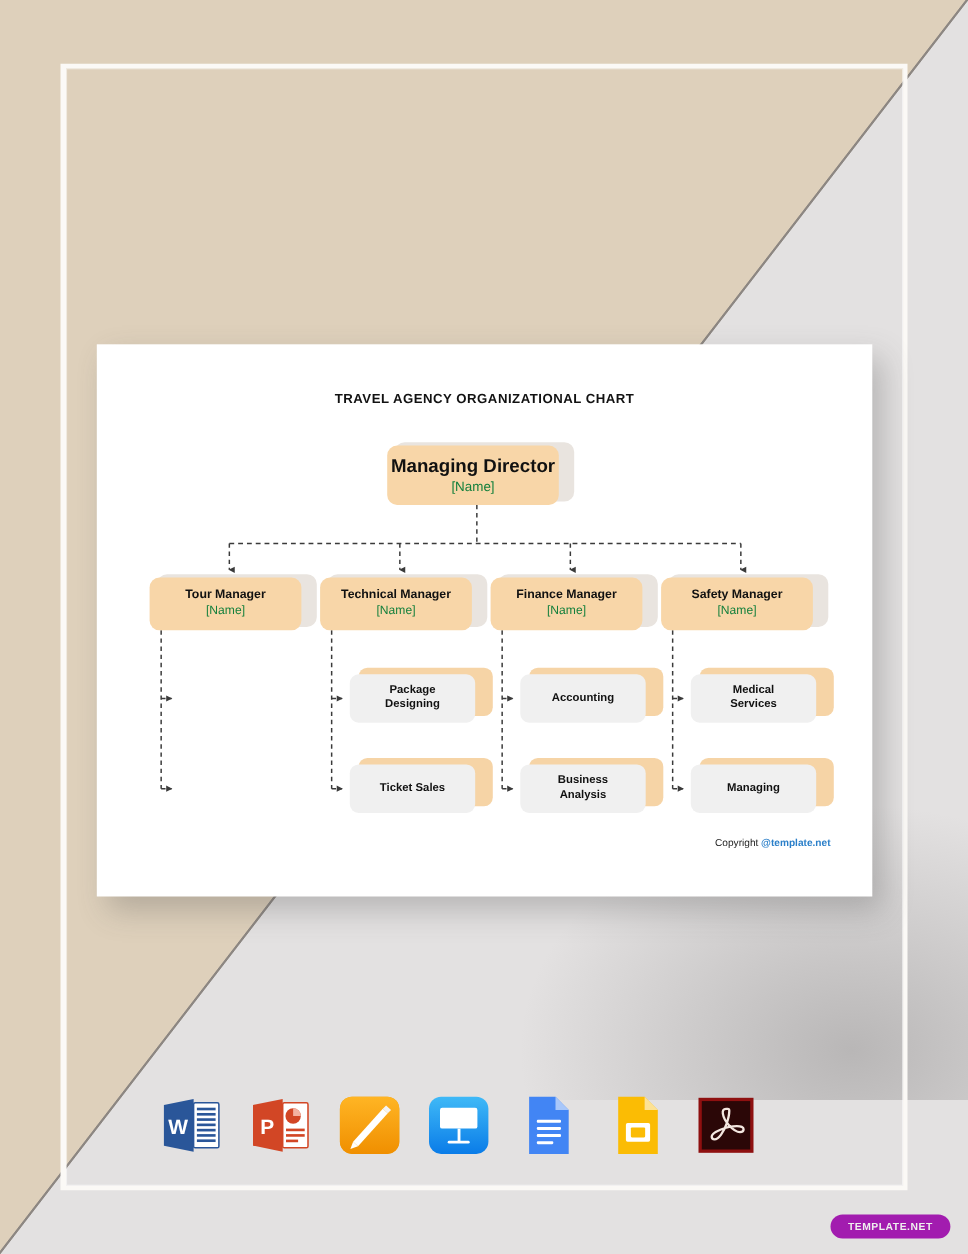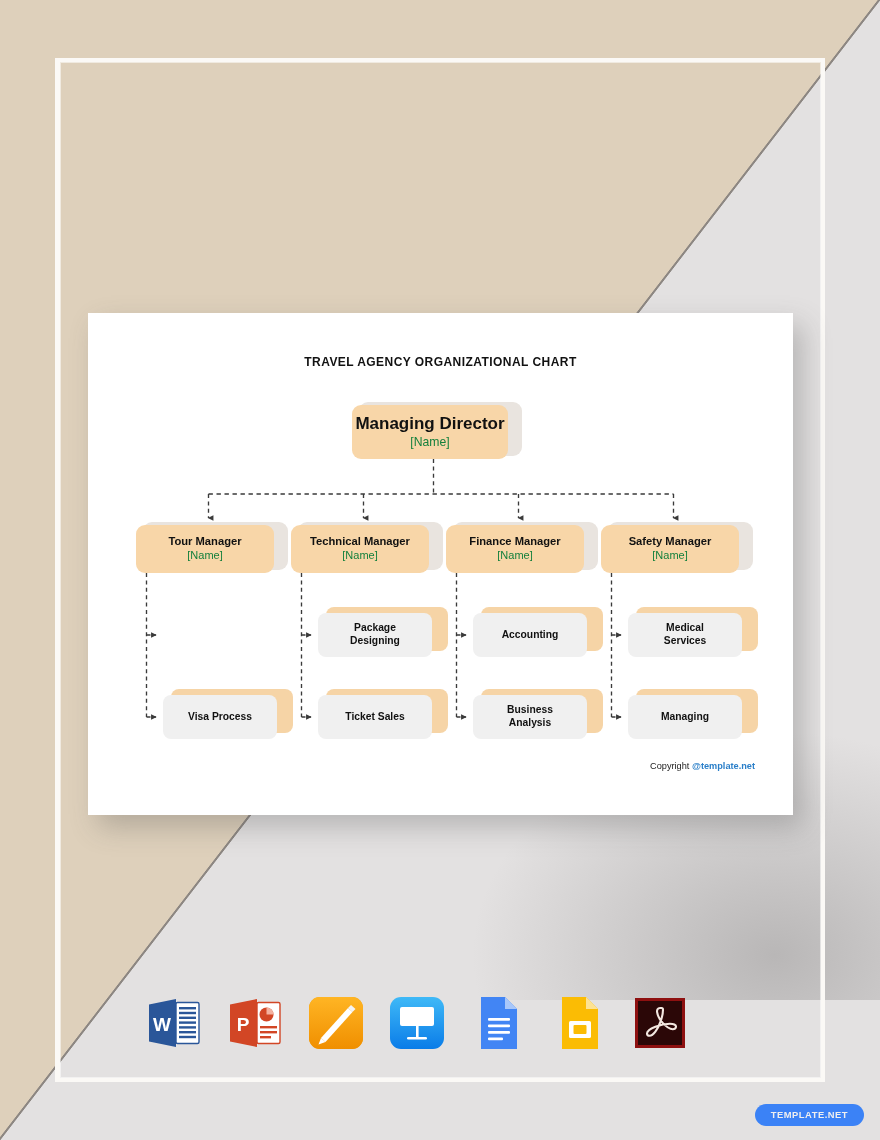--- a/index.html
+++ b/index.html
@@ -170,21 +170,21 @@
     gap: 19px;
   }
   .app-icon { width: 62px; height: 62px; position: relative; flex: 0 0 62px; }
 
   
   #watermark {
     position: absolute;
     right: 16px; bottom: 14px;
     padding: 5px 16px 6px;
     border-radius: 13px;
-    background: #3b82f6;
+    background: #a21caf;
     color: #efefef;
     font-size: 9.4px;
     font-weight: bold;
     letter-spacing: .5px;
   }
 </style>
 </head>
 <body>
 
 <div id="stage">
@@ -292,26 +292,20 @@
         </div>
       </div>
       <div class="node leaf c3 r0">
         <div class="shadow"></div>
         <div class="face">
           <span class="title">Medical</span>
           <span class="title">Services</span>
         </div>
       </div>
 
-      <div class="node leaf c0 r1">
-        <div class="shadow"></div>
-        <div class="face">
-          <span class="title">Visa Process</span>
-        </div>
-      </div>
       <div class="node leaf c1 r1">
         <div class="shadow"></div>
         <div class="face">
           <span class="title">Ticket Sales</span>
         </div>
       </div>
       <div class="node leaf c2 r1">
         <div class="shadow"></div>
         <div class="face">
           <span class="title">Business</span>

